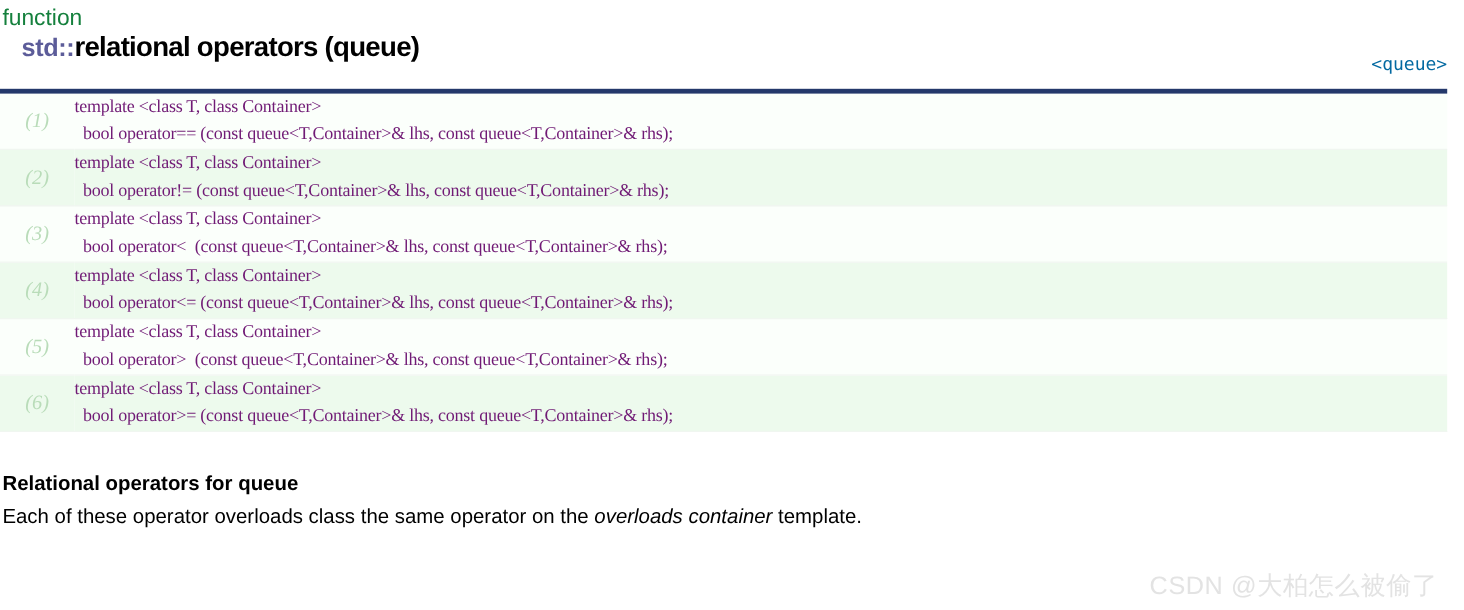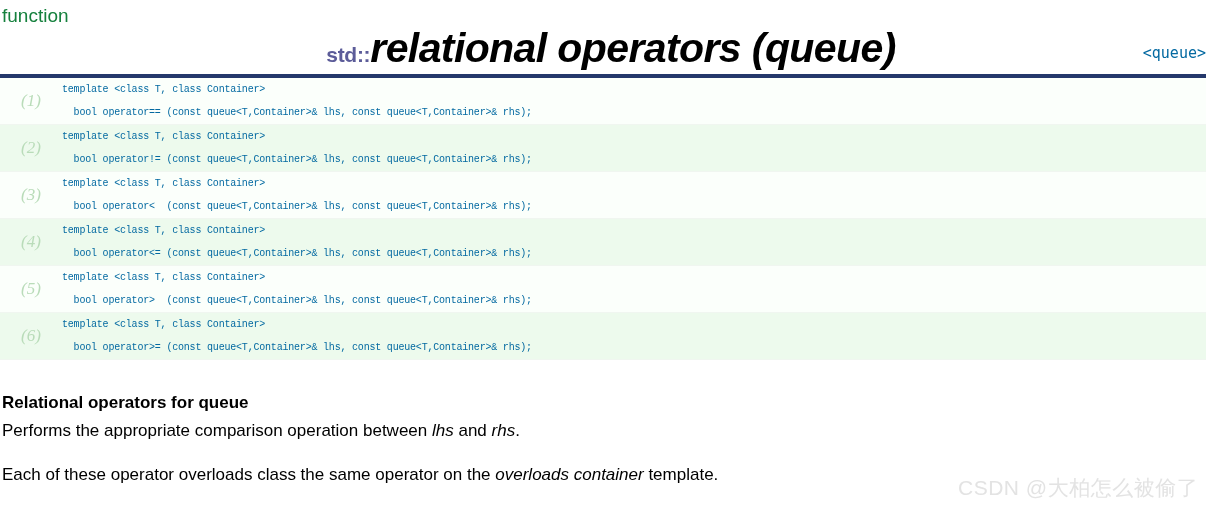--- a/index.html
+++ b/index.html
@@ -24,39 +24,37 @@
   .kind-label {
     font-size: 19px;
     line-height: 24px;
     color: #15803d;
     padding-left: 2px;
     font-weight: 400;
   }
   .title-row {
     display: flex;
     align-items: baseline;
-    padding-left: 2px;
+    padding-left: 18px;
     position: relative;
     height: 40px;
-    justify-content: center;
   }
   .title-ns {
     font-size: 21px;
     font-weight: bold;
     color: #5c5c99;
     letter-spacing: -0.3px;
     line-height: 1;
   }
   .title-main {
-    font-size: 41px;
+    font-size: 23px;
     font-weight: bold;
     color: #000000;
     line-height: 1;
     letter-spacing: -0.6px;
-    font-style: italic;
   }
   .header-include {
     position: absolute;
     right: 14px;
     bottom: 6px;
     font-family: "DejaVu Sans Mono", monospace;
     font-size: 15px;
     color: #0369a1;
     white-space: nowrap;
   }
@@ -82,24 +80,24 @@
   .proto-num {
     width: 62px;
     text-align: center;
     font-family: "Liberation Serif", serif;
     font-style: italic;
     font-size: 17px;
     color: #b9dcb9;
     user-select: none;
   }
   .proto-code {
-    font-family: Liberation Mono, monospace;
-    font-size: 10px;
+    font-family: Liberation Serif, serif;
+    font-size: 15px;
     line-height: 23px;
-    color: #0369a1;
+    color: #701a75;
     white-space: pre;
     padding: 4px 0 5px 10px;
     letter-spacing: -0.2px;
   }
 
   
   .body-section {
     padding: 28px 14px 0 2px;
   }
   .section-heading {
@@ -176,22 +174,19 @@
       <td class="proto-num">(6)</td>
       <td class="proto-code">template &lt;class T, class Container&gt;
   bool operator&gt;= (const queue&lt;T,Container&gt;&amp; lhs, const queue&lt;T,Container&gt;&amp; rhs);</td>
     </tr>
   </tbody>
 </table>
 
 <div class="body-section">
   <h3 class="section-heading">Relational operators for queue</h3>
 
-  <p class="body-para">
-    <span>Performs the appropriate comparison operation between </span><em>lhs</em><span> and </span><em>rhs</em><span>.</span>
-  </p>
 
   <p class="body-para">
     <span>Each of these operator overloads class the same operator on the </span><em>overloads container</em><span> template.</span>
   </p>
 </div>
 
 <div class="watermark">CSDN @大柏怎么被偷了</div>
 
 </body></html>

